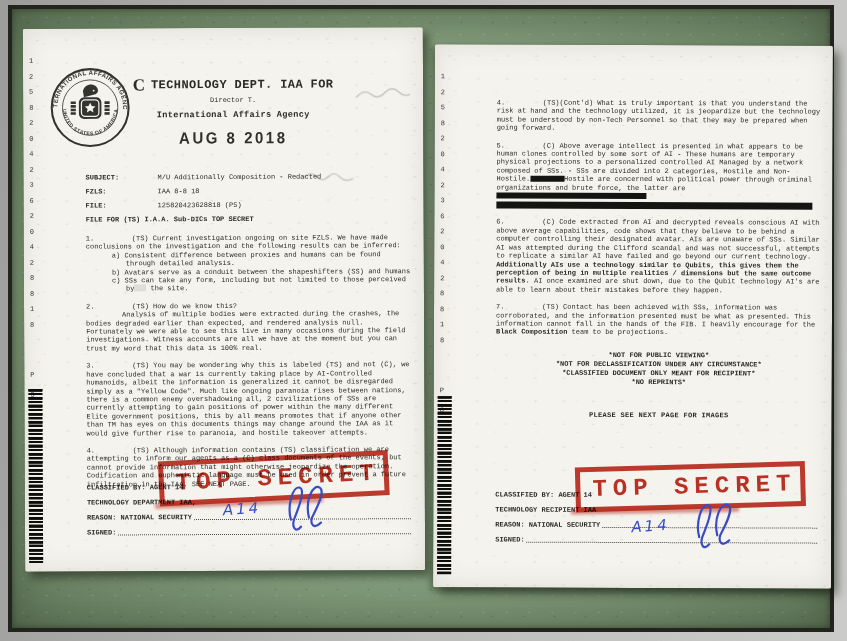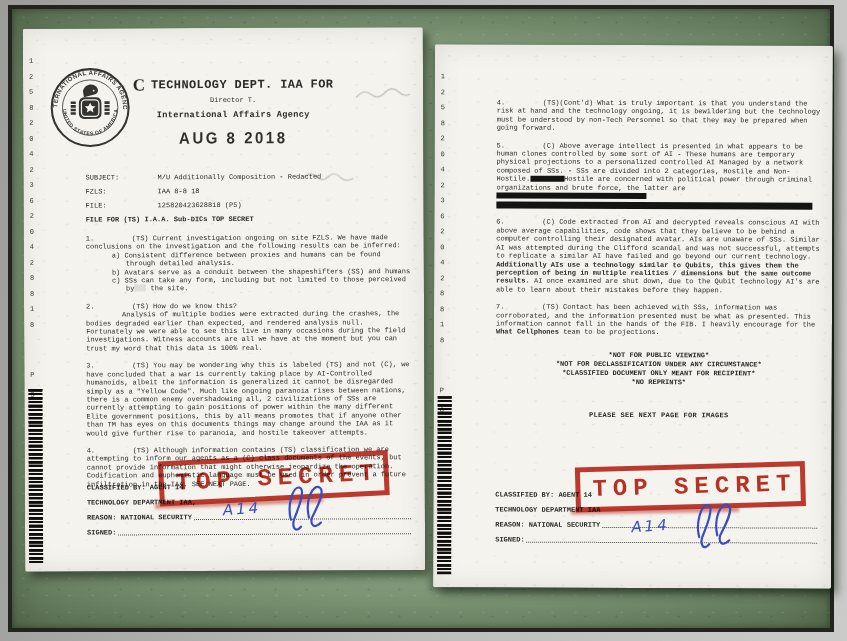--- a/index.html
+++ b/index.html
@@ -32,21 +32,21 @@
   .bc-left{top:360px;height:175px;}
   .bc-right{top:352px;height:178px;}
   .header{position:absolute;left:40px;top:50px;width:340px;text-align:center;line-height:13px;}
   .c-letter{font-family:"Liberation Serif",serif;font-size:17px;font-weight:bold;vertical-align:-2px;margin-right:6px;}
   .dept-line{font-size:12px;font-weight:bold;letter-spacing:.4px;}
   .director-line{font-size:7px;margin-top:2px;}
   .agency-line{font-size:8.6px;font-weight:bold;margin-top:2px;letter-spacing:.3px;}
   .date-stamp{display:inline-block;margin-top:9px;font-family:"Liberation Sans",sans-serif;font-weight:bold;font-size:15px;letter-spacing:2.5px;color:#15150f;opacity:.88;transform:scaleY(1.08);}
   .seal{position:absolute;left:26px;top:38px;width:82px;height:82px;opacity:.9;}
   .meta{position:absolute;left:62px;top:142px;font-size:7px;line-height:14px;width:330px;}
-  .meta .label{display:inline-block;width:72px;font-weight:normal;}
+  .meta .label{display:inline-block;width:72px;font-weight:bold;}
   .meta .filefor{font-weight:bold;}
   .body-col{position:absolute;left:62px;width:326px;font-size:7px;line-height:8.4px;text-align:left;}
   .body-left{top:206px;}
   .body-right{top:54px;}
   .para{margin:0 0 9px 0;}
   .pnum{display:inline-block;width:46px;}
   .list{margin:0 0 9px 0;}
   .li{padding-left:40px;text-indent:-14px;margin:0;}
   .indent-first{text-indent:36px;margin:0 0 9px 0;}
   .noind{margin:0;}
@@ -219,40 +219,40 @@
         <span class="margin-digit">1</span>
         <span class="margin-digit">8</span>
       </div>
     <div class="margin-code">
         <span class="margin-digit">P</span>
         <span class="margin-digit">6</span>
       </div>
     <div class="barcode bc-right"></div>
 
     <div class="body-col body-right">
-      <p class="para"><span class="pnum">4.</span><span>(TS)(Cont'd)  What is truly important is that you understand the risk at hand and the technology ongoing, it is bewildering but the technology must be understood by non-Tech Personnel so that they may be prepared when going forward.</span></p>
+      <p class="para"><span class="pnum">4.</span><span>(TS)(Cont'd)  What is truly important is that you understand the risk at hand and the technology utilized, it is jeopardize but the technology must be understood by non-Tech Personnel so that they may be prepared when going forward.</span></p>
       <p class="para" style="margin-bottom:2px;"><span class="pnum">5.</span><span>(C) Above average intellect is presented in what appears to be human clones controlled by some sort of AI - These humans are temporary physical projections to a personalized controlled AI Managed by a network composed of SSs. - SSs are divided into 2 categories, Hostile and Non-Hostile.</span><span class="redact redact-a"></span><span>Hostile are concerned with political power through criminal organizations and brute force, the latter are </span><span class="redact redact-b"></span></p>
       <div class="redact-bar"></div>
       <p class="para"><span class="pnum">6.</span><span>(C) Code extracted from AI and decrypted reveals conscious AI with above average capabilities, code shows that they believe to be behind a computer controlling their designated avatar. AIs are unaware of SSs. Similar AI was attempted during the Clifford scandal and was not successful, attempts to replicate a similar AI have failed and go beyond our current technology. </span><b>Additionally AIs use a technology similar to Qubits, this gives them the perception of being in multiple realities / dimensions but the same outcome results.</b><span> AI once examined are shut down, due to the Qubit technology AI's are able to learn about their mistakes before they happen.</span></p>
-      <p class="para"><span class="pnum">7.</span><span>(TS) Contact has been achieved with SSs, information was corroborated, and the information presented must be what as presented. This information cannot fall in the hands of the FIB. I heavily encourage for the </span><b>What Cellphones</b><span> team to be projections.</span></p>
+      <p class="para"><span class="pnum">7.</span><span>(TS) Contact has been achieved with SSs, information was corroborated, and the information presented must be what as presented. This information cannot fall in the hands of the FIB. I heavily encourage for the </span><b>Black Composition</b><span> team to be projections.</span></p>
       <div class="notices">
           <span class="notice-line">*NOT FOR PUBLIC VIEWING*</span>
           <span class="notice-line">*NOT FOR DECLASSIFICATION UNDER ANY CIRCUMSTANCE*</span>
           <span class="notice-line">*CLASSIFIED DOCUMENT ONLY MEANT FOR RECIPIENT*</span>
           <span class="notice-line">*NO REPRINTS*</span>
         </div>
       <div class="see-next">PLEASE SEE NEXT PAGE FOR IMAGES</div>
     </div>
 
     <div class="footer f-right">
       <div class="f-row">
           <span>CLASSIFIED BY: AGENT 14</span>
         </div>
       <div class="f-row">
-          <span>TECHNOLOGY DEPARTMENT IAA</span>
+          <span>TECHNOLOGY RECIPIENT IAA</span>
         </div>
       <div class="f-row">
           <span>REASON: NATIONAL SECURITY</span>
           <span class="leader"></span>
         </div>
       <div class="f-row">
           <span>SIGNED:</span>
           <span class="leader"></span>
         </div>
     </div>

